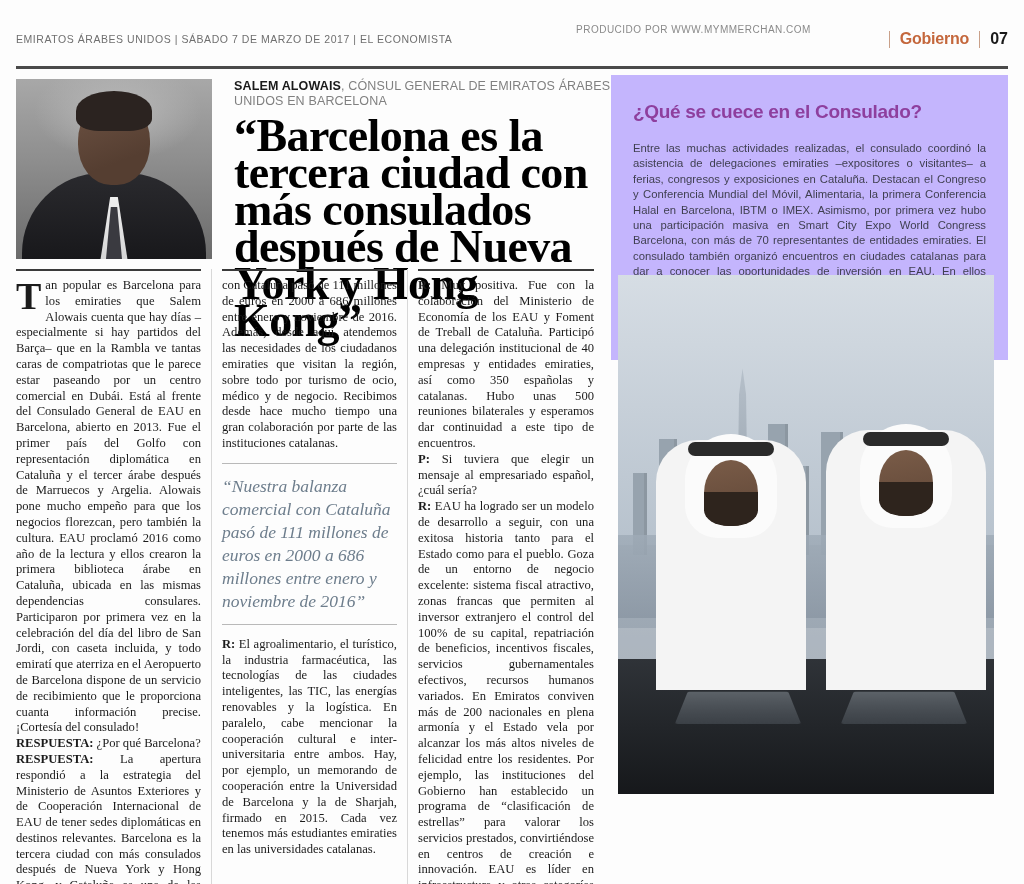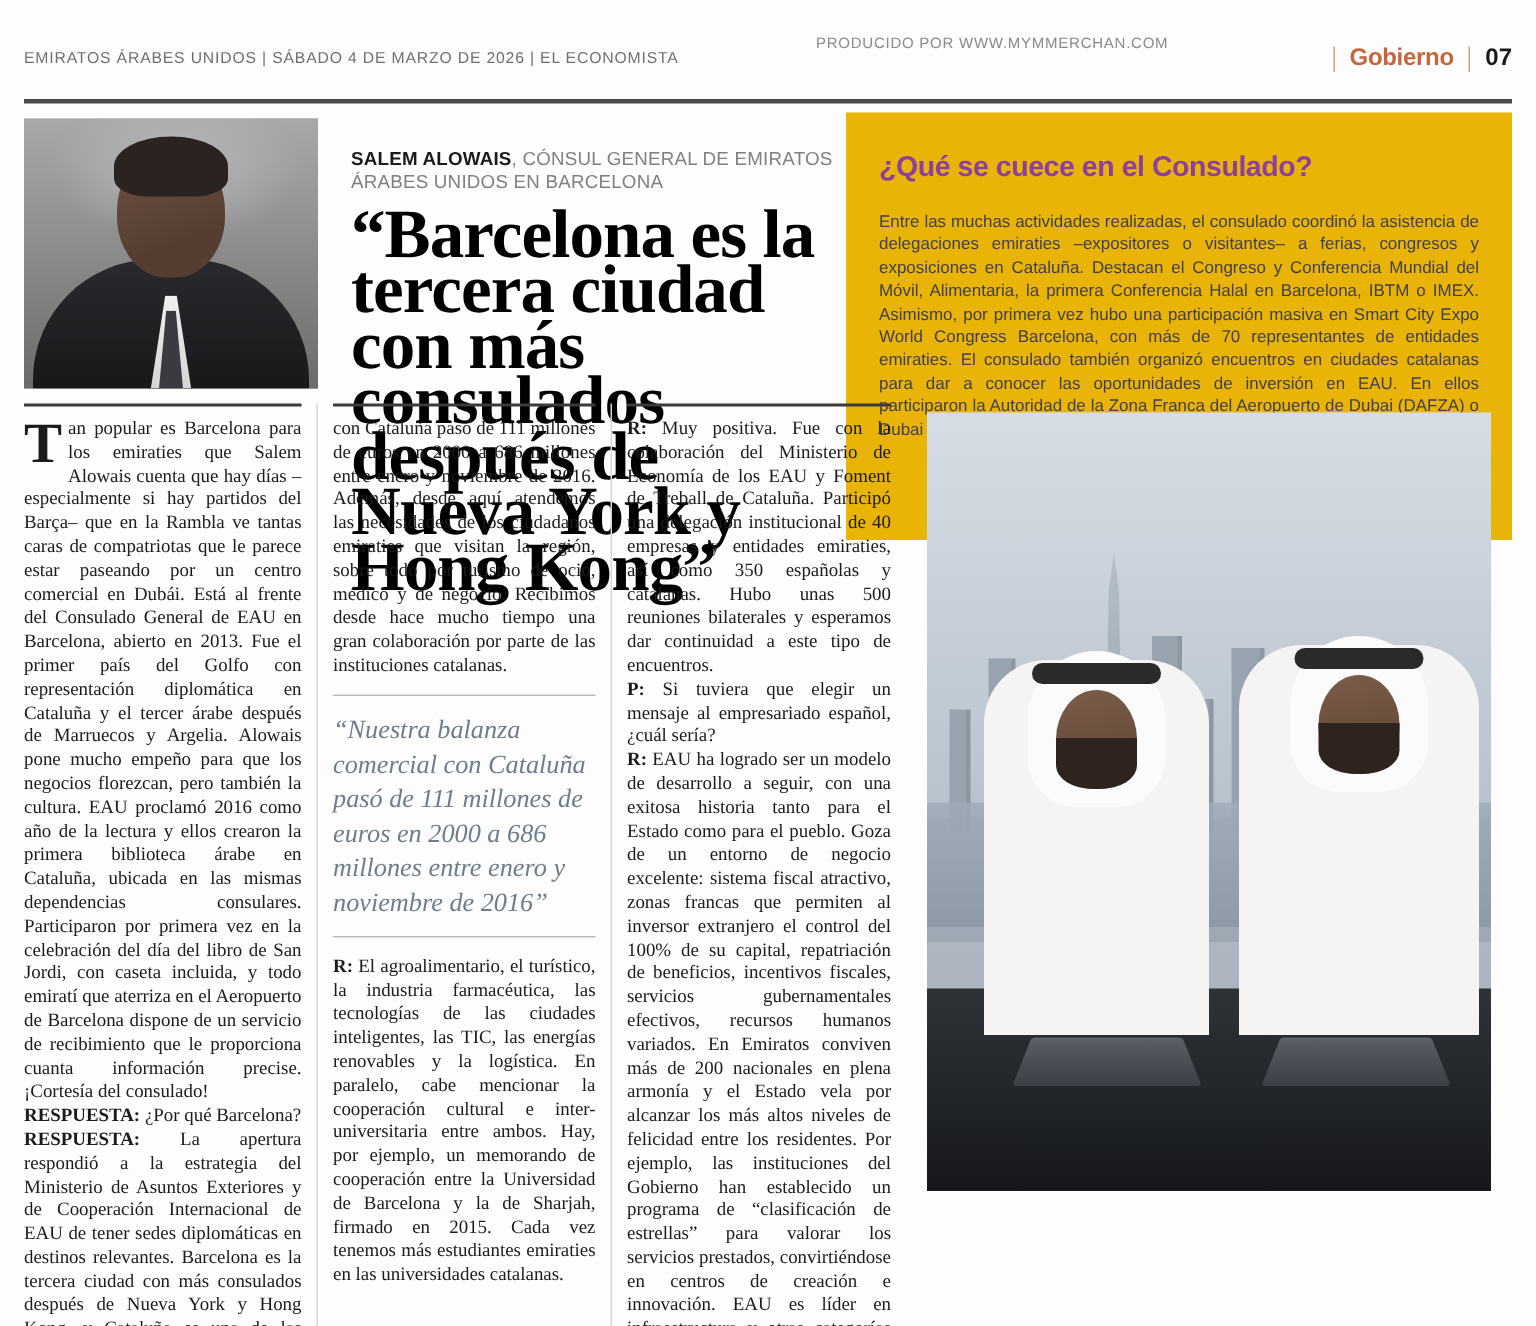--- a/index.html
+++ b/index.html
@@ -39,21 +39,21 @@
     color: #6f6f6f;
     white-space: nowrap;
   }
   .masthead-center {
     font-family: "Liberation Sans", sans-serif;
     font-size: 10px;
     letter-spacing: 0.5px;
     color: #8a8a8a;
     white-space: nowrap;
     position: absolute;
-    left: 528px;
+    left: 560px;
     top: 24px;
   }
   .masthead-right {
     display: flex;
     align-items: center;
     gap: 10px;
     white-space: nowrap;
   }
   .mast-rule {
     display: inline-block;
@@ -134,21 +134,20 @@
     width: 16px; height: 52px;
     background: #3a3a40;
     clip-path: polygon(30% 0, 70% 0, 100% 100%, 0 100%);
   }
 
   .headline-col {
     flex: 1;
     padding-left: 22px;
     padding-right: 0;
     min-width: 0;
-    margin-top: 20px;
   }
   .kicker {
     font-family: "Liberation Sans", sans-serif;
     font-size: 12.5px;
     line-height: 15px;
     color: #808080;
     letter-spacing: 0.15px;
     margin-bottom: 8px;
   }
   .kicker b {
@@ -160,23 +159,23 @@
     font-weight: bold;
     font-size: 46px;
     line-height: 37px;
     letter-spacing: -0.6px;
     color: #000000;
     margin: 0;
   }
 
   
   .sidebar-box {
-    width: 444px;
+    width: 397px;
     flex: none;
-    background: #eab308;
+    background: #c4b5fd;
     padding: 26px 22px 20px 22px;
     box-sizing: border-box;
     height: 285px;
     margin-top: -4px;
   }
   .sidebar-title {
     font-family: "Liberation Sans", sans-serif;
     font-weight: bold;
     font-size: 19px;
     color: #8e3f9e;
@@ -328,21 +327,21 @@
   }
   .photo .laptop.l1 { left: 17%; }
   .photo .laptop.l2 { right: 9%; }
 </style>
 </head>
 <body>
 
 <div class="page">
 
   <div class="masthead">
-    <div class="masthead-left">EMIRATOS ÁRABES UNIDOS | SÁBADO 4 DE MARZO DE 2026 | EL ECONOMISTA</div>
+    <div class="masthead-left">EMIRATOS ÁRABES UNIDOS | SÁBADO 7 DE MARZO DE 2017 | EL ECONOMISTA</div>
     <div class="masthead-center">PRODUCIDO POR WWW.MYMMERCHAN.COM</div>
     <div class="masthead-right">
       <span class="mast-rule"></span>
       <span class="section-name">Gobierno</span>
       <span class="mast-rule"></span>
       <span class="page-number">07</span>
     </div>
   </div>
   <div class="mast-bar"></div>
 

